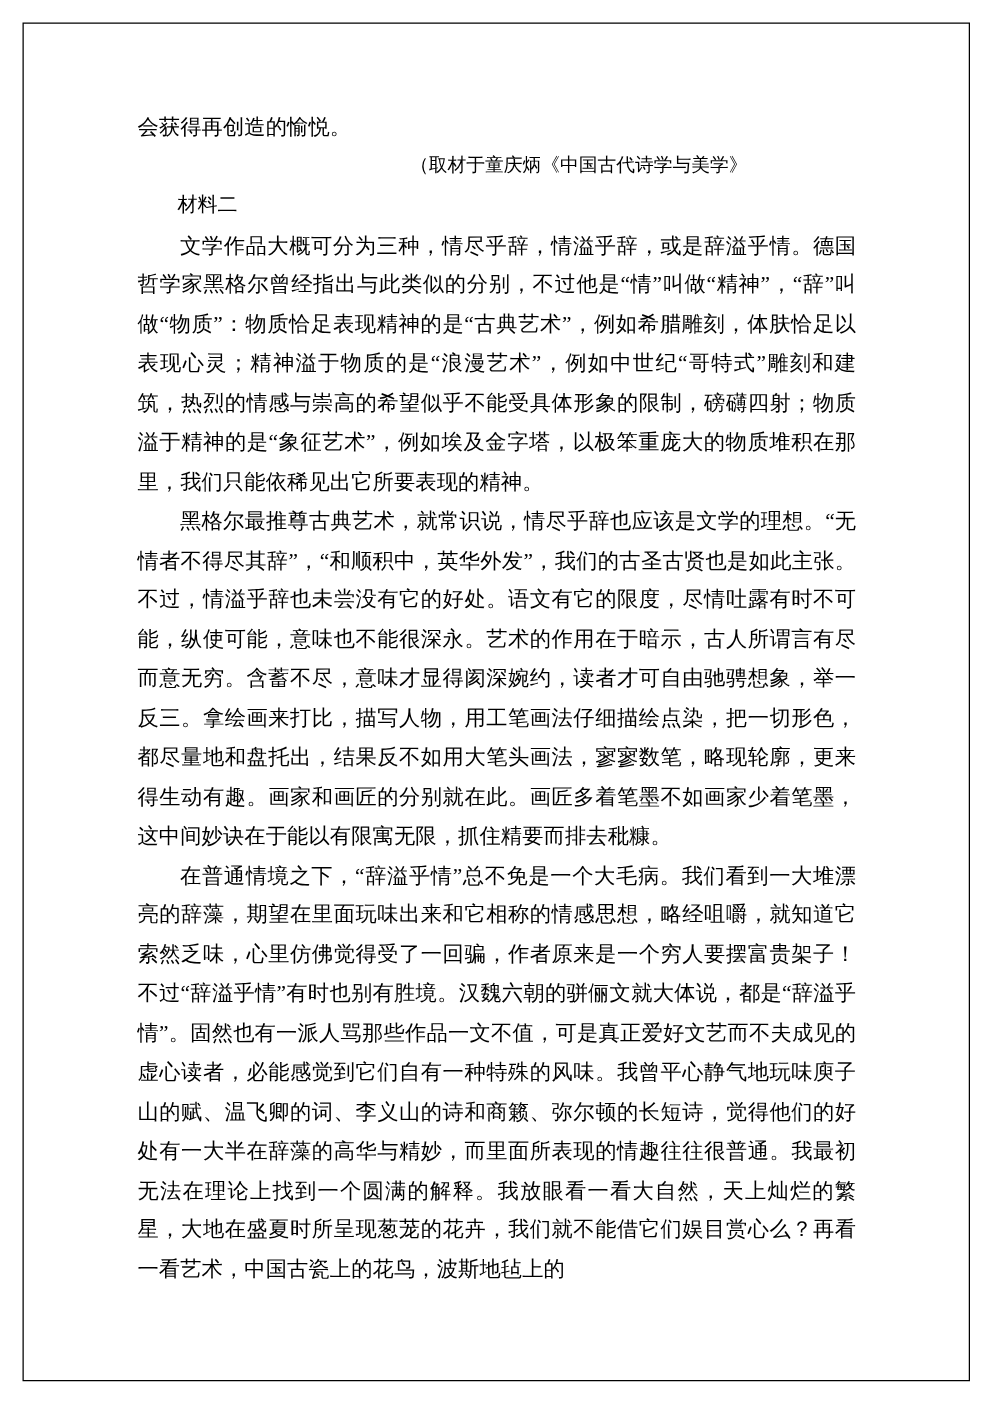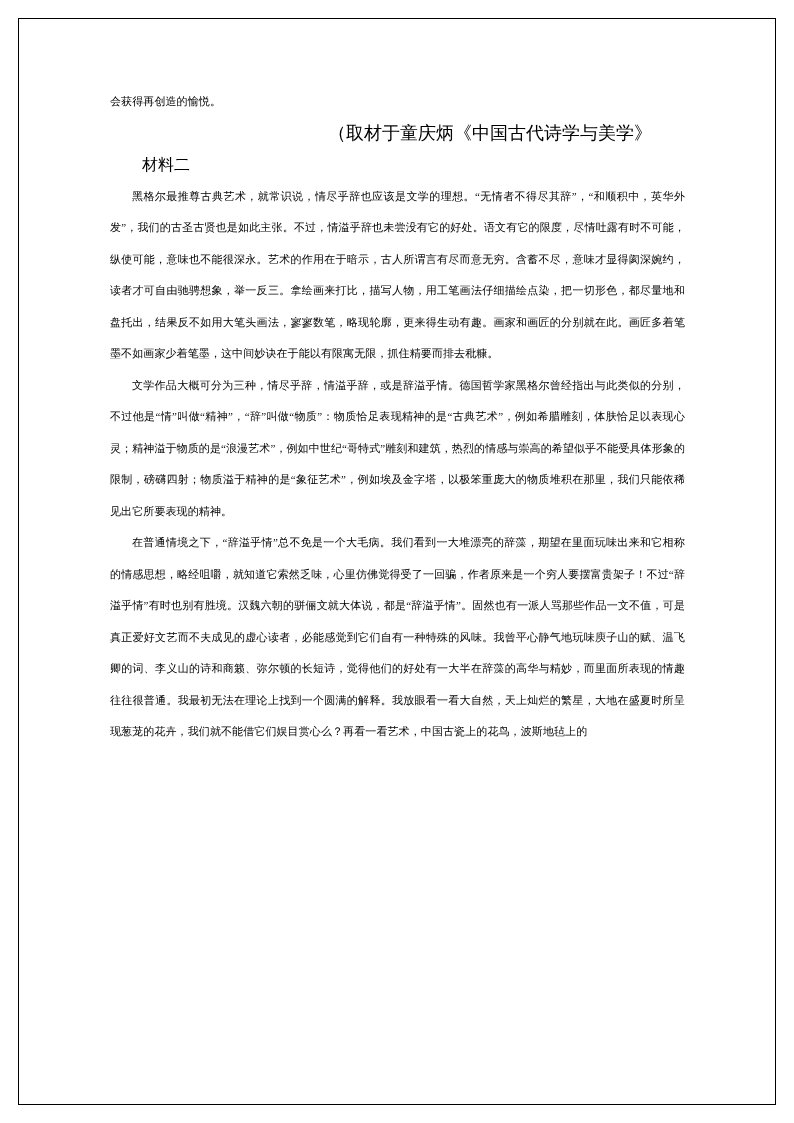--- a/index.html
+++ b/index.html
@@ -31,32 +31,32 @@
     box-sizing: border-box;
     pointer-events: none;
   }
   .content {
     position: absolute;
     left: 110px;
     top: 86px;
     width: 575px;
   }
   .para {
-    font-size: 11px;
+    font-size: 17px;
     line-height: 31.5px;
     text-align: justify;
     text-justify: inter-ideograph;
     margin: 0;
     letter-spacing: 0.1px;
   }
   .indent2 {
     text-indent: 2em;
   }
   .source {
-    font-size: 18px;
+    font-size: 15px;
     line-height: 31.5px;
     text-align: left;
     margin: 0;
     padding-left: 218px;
   }
   .label {
     font-size: 16px;
     line-height: 31.5px;
     margin: 0;
     text-indent: 2em;
@@ -64,17 +64,17 @@
 </style>
 </head>
 <body>
 
 <div class="page">
   <div class="page-border"></div>
   <div class="content">
     <p class="para">会获得再创造的愉悦。</p>
     <p class="source">（取材于童庆炳《中国古代诗学与美学》</p>
     <p class="label">材料二</p>
+    <p class="para indent2">文学作品大概可分为三种，情尽乎辞，情溢乎辞，或是辞溢乎情。德国哲学家黑格尔曾经指出与此类似的分别，不过他是“情”叫做“精神”，“辞”叫做“物质”：物质恰足表现精神的是“古典艺术”，例如希腊雕刻，体肤恰足以表现心灵；精神溢于物质的是“浪漫艺术”，例如中世纪“哥特式”雕刻和建筑，热烈的情感与崇高的希望似乎不能受具体形象的限制，磅礴四射；物质溢于精神的是“象征艺术”，例如埃及金字塔，以极笨重庞大的物质堆积在那里，我们只能依稀见出它所要表现的精神。</p>
     <p class="para indent2">黑格尔最推尊古典艺术，就常识说，情尽乎辞也应该是文学的理想。“无情者不得尽其辞”，“和顺积中，英华外发”，我们的古圣古贤也是如此主张。不过，情溢乎辞也未尝没有它的好处。语文有它的限度，尽情吐露有时不可能，纵使可能，意味也不能很深永。艺术的作用在于暗示，古人所谓言有尽而意无穷。含蓄不尽，意味才显得阂深婉约，读者才可自由驰骋想象，举一反三。拿绘画来打比，描写人物，用工笔画法仔细描绘点染，把一切形色，都尽量地和盘托出，结果反不如用大笔头画法，寥寥数笔，略现轮廓，更来得生动有趣。画家和画匠的分别就在此。画匠多着笔墨不如画家少着笔墨，这中间妙诀在于能以有限寓无限，抓住精要而排去秕糠。</p>
-    <p class="para indent2">文学作品大概可分为三种，情尽乎辞，情溢乎辞，或是辞溢乎情。德国哲学家黑格尔曾经指出与此类似的分别，不过他是“情”叫做“精神”，“辞”叫做“物质”：物质恰足表现精神的是“古典艺术”，例如希腊雕刻，体肤恰足以表现心灵；精神溢于物质的是“浪漫艺术”，例如中世纪“哥特式”雕刻和建筑，热烈的情感与崇高的希望似乎不能受具体形象的限制，磅礴四射；物质溢于精神的是“象征艺术”，例如埃及金字塔，以极笨重庞大的物质堆积在那里，我们只能依稀见出它所要表现的精神。</p>
     <p class="para indent2">在普通情境之下，“辞溢乎情”总不免是一个大毛病。我们看到一大堆漂亮的辞藻，期望在里面玩味出来和它相称的情感思想，略经咀嚼，就知道它索然乏味，心里仿佛觉得受了一回骗，作者原来是一个穷人要摆富贵架子！不过“辞溢乎情”有时也别有胜境。汉魏六朝的骈俪文就大体说，都是“辞溢乎情”。固然也有一派人骂那些作品一文不值，可是真正爱好文艺而不夫成见的虚心读者，必能感觉到它们自有一种特殊的风味。我曾平心静气地玩味庾子山的赋、温飞卿的词、李义山的诗和商籁、弥尔顿的长短诗，觉得他们的好处有一大半在辞藻的高华与精妙，而里面所表现的情趣往往很普通。我最初无法在理论上找到一个圆满的解释。我放眼看一看大自然，天上灿烂的繁星，大地在盛夏时所呈现葱茏的花卉，我们就不能借它们娱目赏心么？再看一看艺术，中国古瓷上的花鸟，波斯地毡上的</p>
   </div>
 </div>
 
 </body></html>

